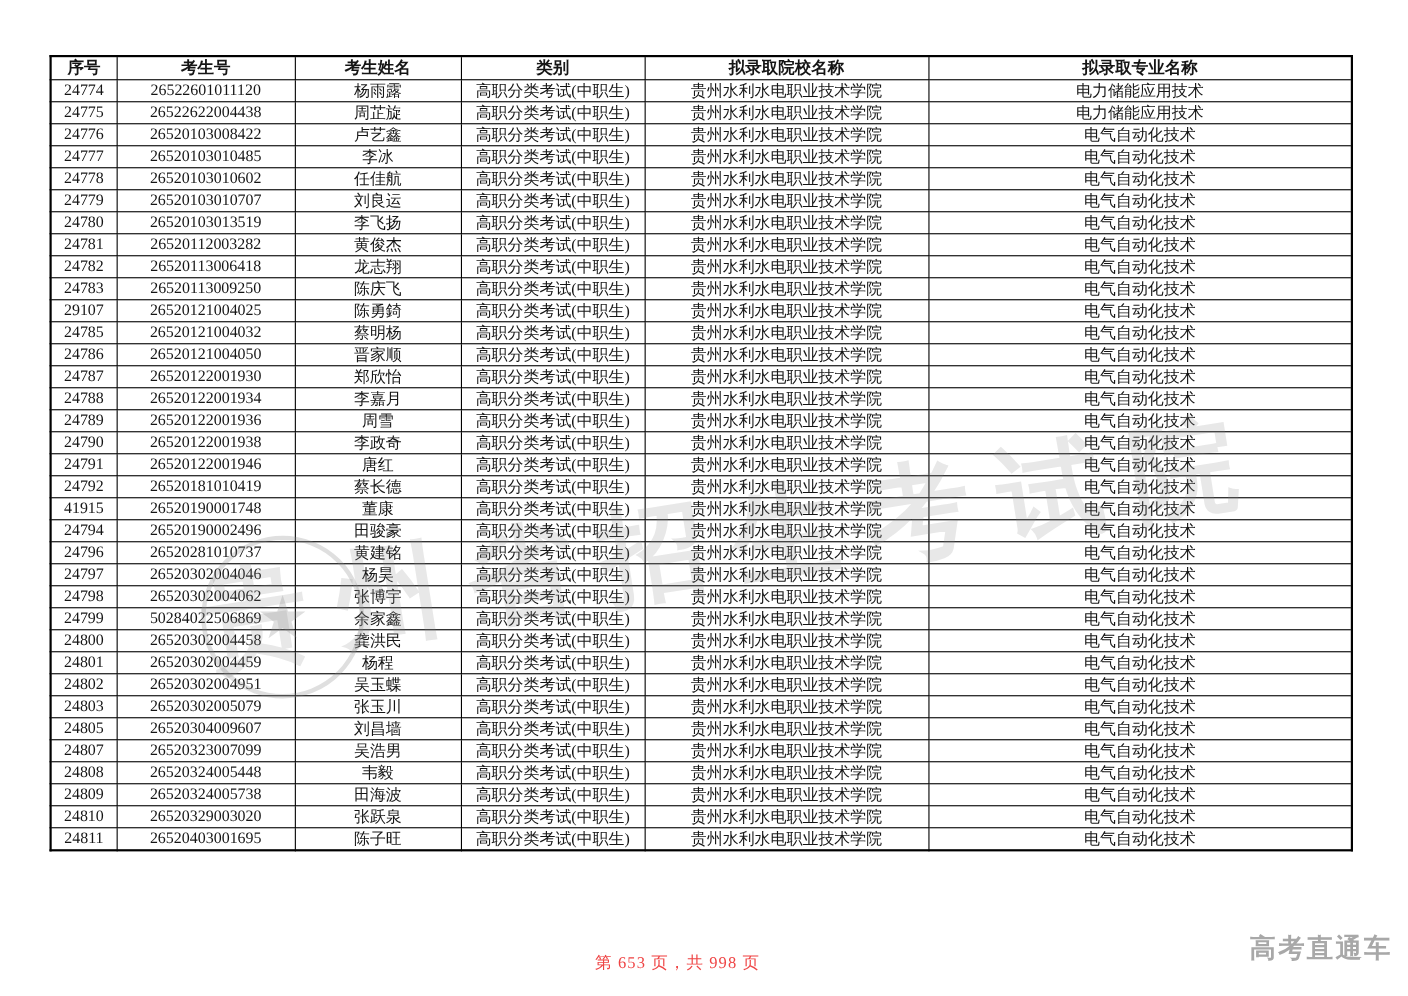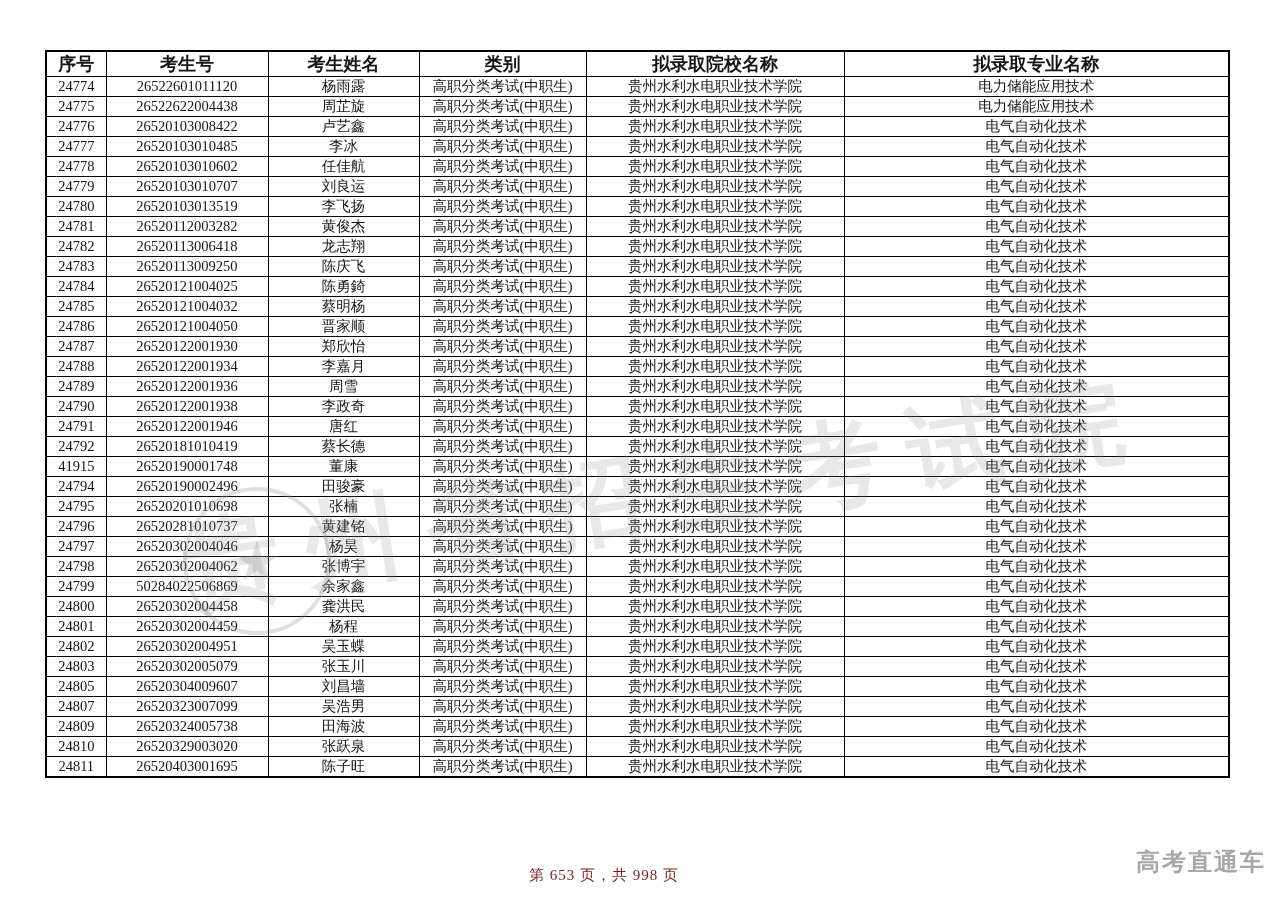--- a/index.html
+++ b/index.html
@@ -26,21 +26,21 @@
     border: 1px solid #000000;
     text-align: center;
     vertical-align: middle;
     white-space: nowrap;
     overflow: hidden;
     font-family: "Liberation Serif", "DejaVu Serif", serif;
     color: #151515;
   }
   table.admission th {
     height: 21px;
-    font-size: 18px;
+    font-size: 15px;
     font-weight: bold;
   }
   table.admission td {
     height: 19.5px;
     font-size: 14.5px;
     font-weight: normal;
   }
   col.c0 { width: 60px; }
   col.c1 { width: 162px; }
   col.c2 { width: 151px; }
@@ -77,26 +77,26 @@
     align-items: center;
     justify-content: center;
   }
   .wm-seal .star {
     font-size: 54px;
     color: rgba(140,140,140,0.28);
     font-family: "DejaVu Sans", sans-serif;
   }
   .page-footer {
     position: absolute;
-    left: 0;
+    left: 12px;
     top: 866px;
     width: 1208px;
     text-align: center;
     font-size: 15px;
-    color: #7f1d1d;
+    color: #ef4444;
     letter-spacing: 1px;
   }
   .wm-brand {
     position: absolute;
     right: 14px;
     top: 846px;
     font-size: 24px;
     font-weight: bold;
     letter-spacing: 2px;
     color: #a8a8a8;
@@ -201,21 +201,21 @@
         </tr>
         <tr>
           <td>24783</td>
           <td>26520113009250</td>
           <td>陈庆飞</td>
           <td>高职分类考试(中职生)</td>
           <td>贵州水利水电职业技术学院</td>
           <td>电气自动化技术</td>
         </tr>
         <tr>
-          <td>24784</td>
+          <td>29107</td>
           <td>26520121004025</td>
           <td>陈勇錡</td>
           <td>高职分类考试(中职生)</td>
           <td>贵州水利水电职业技术学院</td>
           <td>电气自动化技术</td>
         </tr>
         <tr>
           <td>24785</td>
           <td>26520121004032</td>
           <td>蔡明杨</td>
@@ -289,28 +289,20 @@
         </tr>
         <tr>
           <td>24794</td>
           <td>26520190002496</td>
           <td>田骏豪</td>
           <td>高职分类考试(中职生)</td>
           <td>贵州水利水电职业技术学院</td>
           <td>电气自动化技术</td>
         </tr>
         <tr>
-          <td>24795</td>
-          <td>26520201010698</td>
-          <td>张楠</td>
-          <td>高职分类考试(中职生)</td>
-          <td>贵州水利水电职业技术学院</td>
-          <td>电气自动化技术</td>
-        </tr>
-        <tr>
           <td>24796</td>
           <td>26520281010737</td>
           <td>黄建铭</td>
           <td>高职分类考试(中职生)</td>
           <td>贵州水利水电职业技术学院</td>
           <td>电气自动化技术</td>
         </tr>
         <tr>
           <td>24797</td>
           <td>26520302004046</td>
@@ -372,20 +364,28 @@
           <td>26520304009607</td>
           <td>刘昌墙</td>
           <td>高职分类考试(中职生)</td>
           <td>贵州水利水电职业技术学院</td>
           <td>电气自动化技术</td>
         </tr>
         <tr>
           <td>24807</td>
           <td>26520323007099</td>
           <td>吴浩男</td>
+          <td>高职分类考试(中职生)</td>
+          <td>贵州水利水电职业技术学院</td>
+          <td>电气自动化技术</td>
+        </tr>
+        <tr>
+          <td>24808</td>
+          <td>26520324005448</td>
+          <td>韦毅</td>
           <td>高职分类考试(中职生)</td>
           <td>贵州水利水电职业技术学院</td>
           <td>电气自动化技术</td>
         </tr>
         <tr>
           <td>24809</td>
           <td>26520324005738</td>
           <td>田海波</td>
           <td>高职分类考试(中职生)</td>
           <td>贵州水利水电职业技术学院</td>

